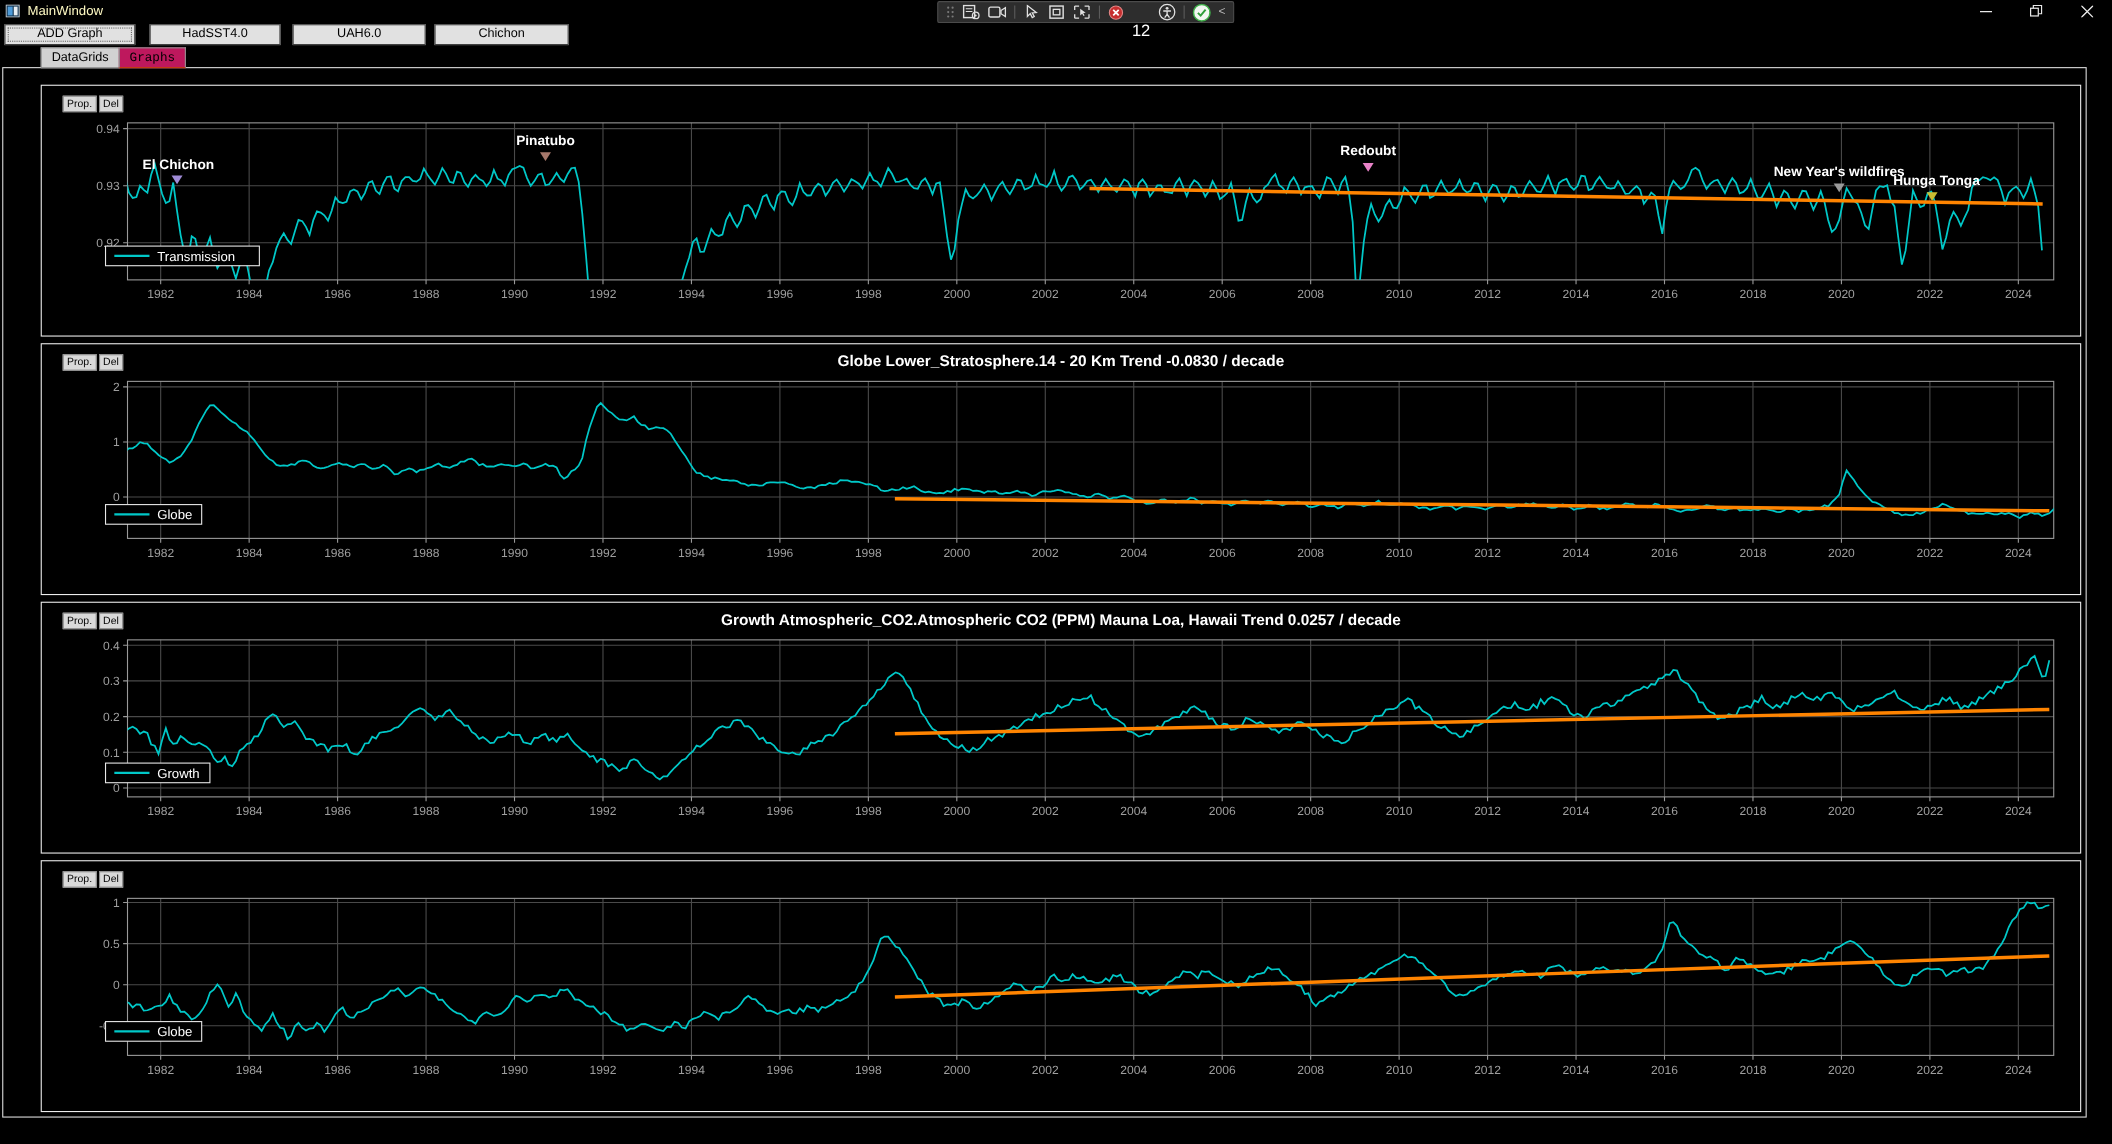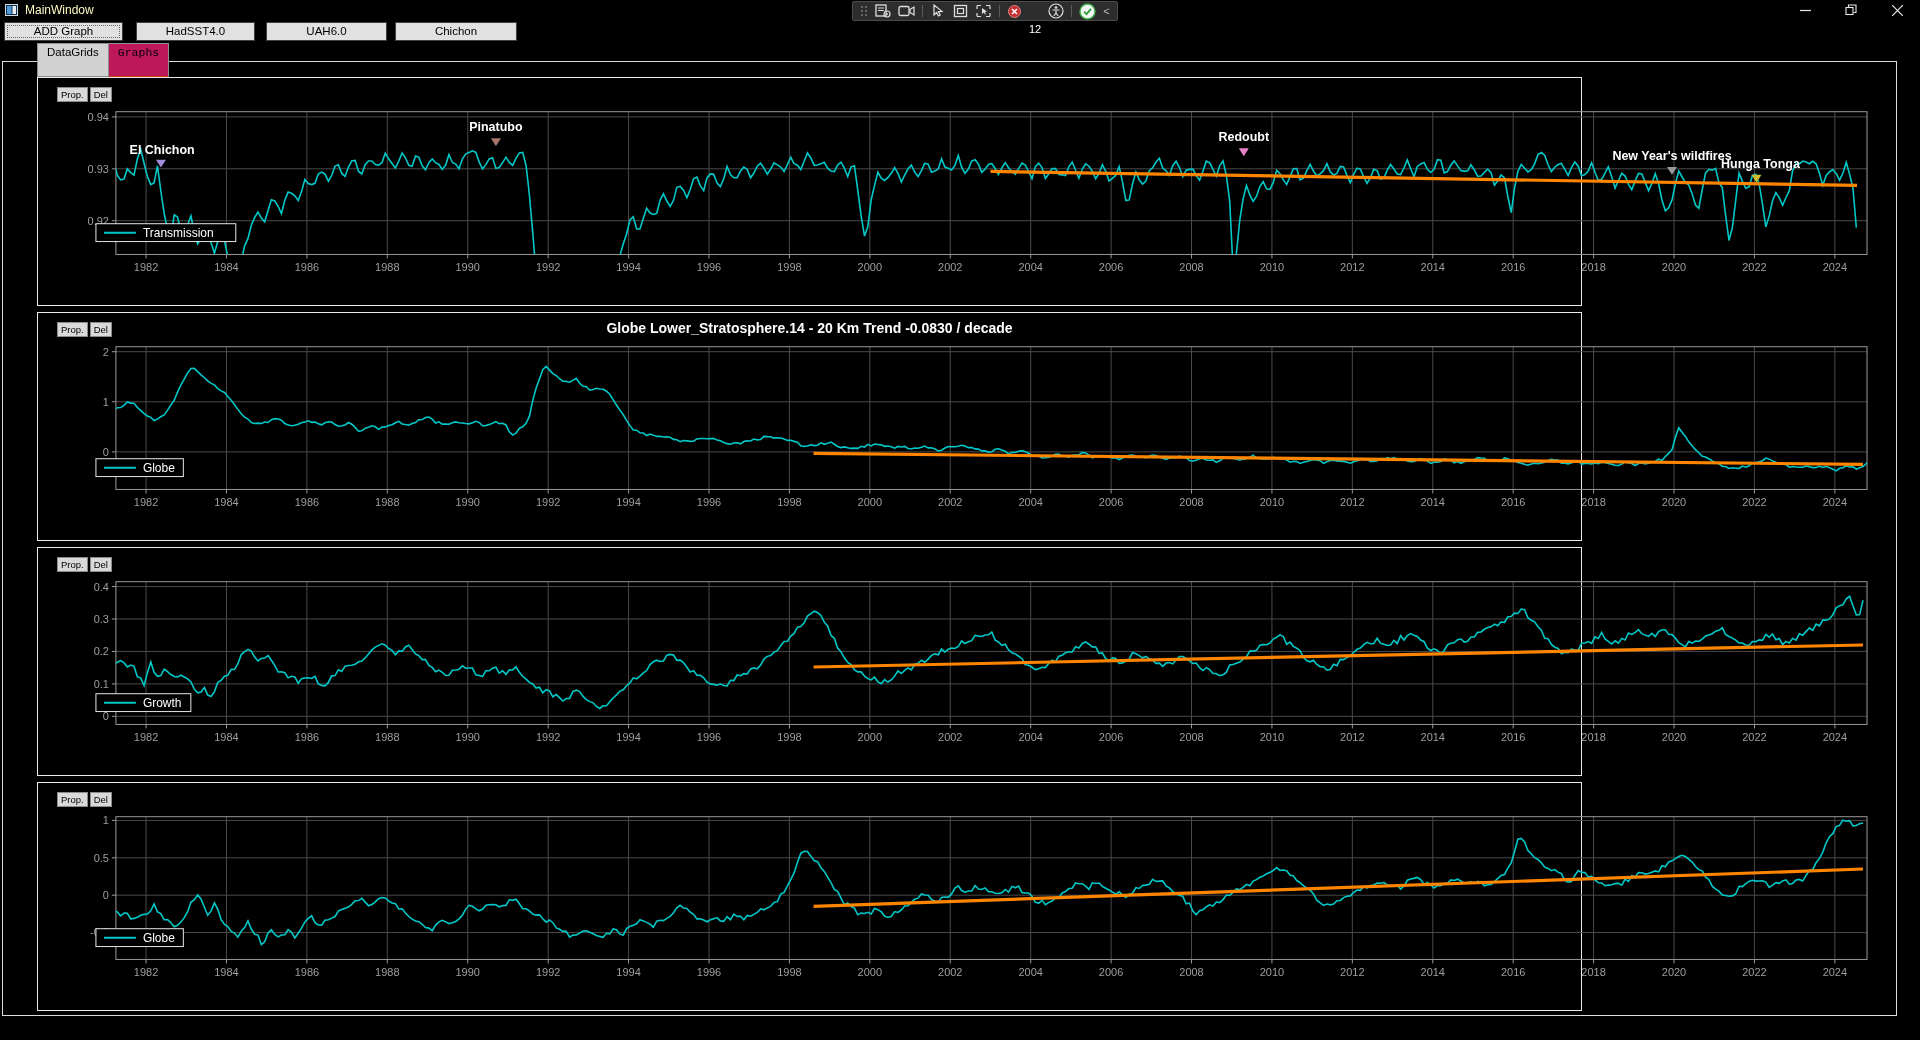--- a/index.html
+++ b/index.html
@@ -7,40 +7,40 @@
        font-family:"Liberation Sans",sans-serif;}
   
   .titlebar{position:absolute;top:0;left:0;width:1920px;height:20px;background:#000;
             display:flex;align-items:center;z-index:10;}
   .win-icon{margin-left:5px;width:13px;height:12px;flex:0 0 auto;}
   .win-title{color:#fef9c3;font-size:12px;margin-left:7px;}
   .rec-toolbar{position:absolute;left:852px;top:1px;height:18px;background:#2d2d2d;
                border:1px solid #4b4b4b;border-radius:2px;display:flex;align-items:center;
                gap:7px;padding:0 7px;}
   .rec-sep{width:1px;height:12px;background:#5b5b5b;}
-  .badge-count{color:#fff;font-size:11px;line-height:18px;margin-top:36px;}
+  .badge-count{color:#fff;font-size:15px;line-height:18px;margin-top:36px;}
   .chevron{color:#bdbdbd;font-size:11px;}
   .win-controls{position:absolute;right:0;top:0;height:20px;display:flex;}
   .win-btn{width:46px;height:20px;display:flex;align-items:center;justify-content:center;cursor:default;}
   
   .tb-btn{position:absolute;top:22px;height:19px;background:#e1e1e1;border:1px solid #404040;
           font-family:inherit;font-size:11.5px;color:#000;padding:0;line-height:17px;}
   #btn-add{left:4px;width:119px;border-color:#3c3c3c;outline:1px dotted #666;outline-offset:-4px;}
   #btn-hadsst{left:136px;width:119px;}
   #btn-uah{left:266px;width:121px;text-align:center;}
   #btn-surface{left:395px;width:122px;}
   
   .tabs{position:absolute;top:43px;left:37px;display:flex;z-index:5;}
   .tab{font-size:11.5px;color:#000;background:#d2d2d2;border:1px solid #919191;
-       padding:2px 9px 0 9px;height:34px;box-sizing:border-box;margin-right:-1px;}
+       padding:2px 9px 0 9px;height:19px;box-sizing:border-box;margin-right:-1px;}
   .tab.active{background:#be185d;border-bottom:1px solid #c2410c;z-index:6;font-family:Liberation Mono, monospace;}
   .tab-page{position:absolute;left:2px;top:61px;width:1895px;height:955px;
             border:1px solid #dcdcdc;box-sizing:border-box;background:#000;}
   
-  .panel{position:absolute;left:37px;width:1545px;height:229px;border:1px solid #ececec;
+  .panel{position:absolute;left:37px;width:1855px;height:229px;border:1px solid #ececec;
          background:#000;box-sizing:border-box;}
   #panel-0{top:77px;} #panel-1{top:312px;} #panel-2{top:547px;} #panel-3{top:782px;}
   .chart-title{position:absolute;top:7px;left:0;right:0;text-align:center;color:#fff;
                font-weight:bold;font-size:14px;z-index:3;pointer-events:none;}
   .panel-toolbar{position:absolute;top:9px;left:19px;z-index:4;display:flex;gap:2px;}
   .pbtn{font-family:inherit;font-size:9.5px;background:#d9d9d9;border:1px solid #8a8a8a;
         color:#000;padding:0 3px;height:15px;line-height:13px;}
   svg.plot{position:absolute;left:0;top:0;width:1853px;height:227px;}
 </style>
 </head>
@@ -337,20 +337,21 @@
       <line x1="66" y1="156" x2="98" y2="156" stroke="#00c8c8" stroke-width="2"></line>
       <text x="105" y="160.5" fill="#fff" font-size="12">Globe</text>
     </svg>
 </div>
 
 <div class="panel" id="panel-2">
   <div class="panel-toolbar">
     <button class="pbtn">Prop.</button>
     <button class="pbtn">Del</button>
   </div>
+  <div class="chart-title">Growth Atmospheric_CO2.Atmospheric CO2 (PPM) Mauna Loa, Hawaii Trend 0.0257 / decade</div>
   <svg class="plot" preserveAspectRatio="none" viewBox="0 0 1855 229">
       <defs>
         <clipPath id="clip2">
           <rect x="78" y="34" width="1753" height="144"></rect>
         </clipPath>
       </defs>
       <line x1="108.18943742824344" y1="34" x2="108.18943742824344" y2="178" stroke="#4a4a4a" stroke-width="1"></line>
       <line x1="108.18943742824344" y1="178" x2="108.18943742824344" y2="182" stroke="#9a9a9a"></line>
       <text x="108.18943742824344" y="195" fill="#9e9e9e" font-size="11" text-anchor="middle">1982</text>
       <line x1="188.69460390355925" y1="34" x2="188.69460390355925" y2="178" stroke="#4a4a4a" stroke-width="1"></line>

